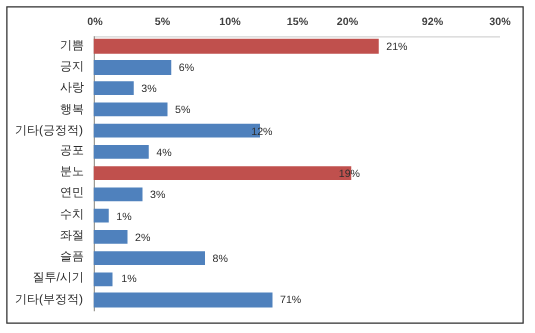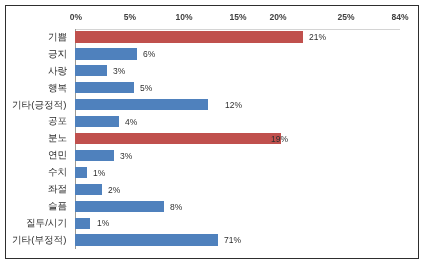--- a/index.html
+++ b/index.html
@@ -64,22 +64,22 @@
 
     <div id="gridline-top"></div>
     <div id="category-axis"></div>
 
     <div id="x-axis-ticks">
       <div class="tick-label" style="left: 69.6px;">0%</div>
       <div class="tick-label" style="left: 123.717px;">5%</div>
       <div class="tick-label" style="left: 177.833px; text-align: right;">10%</div>
       <div class="tick-label" style="left: 231.95px;">15%</div>
       <div class="tick-label" style="left: 272px;">20%</div>
-      <div class="tick-label" style="left: 340.183px;">25%</div>
-      <div class="tick-label" style="left: 394.3px;">84%</div>
+      <div class="tick-label" style="left: 340.183px;">92%</div>
+      <div class="tick-label" style="left: 394.3px;">30%</div>
     </div>
 
     <div id="bar-rows">
         <div class="bar-row" style="top: 31.0577px;">
     <div class="cat-label">기쁨</div>
     <div class="bar highlight" style="width: 227.29px; background: rgb(192, 80, 77);"></div>
     <div class="val-label" style="left: 302.69px;">21%</div>
   </div>
         <div class="bar-row" style="top: 47.9731px;">
     <div class="cat-label">긍지</div>
@@ -92,21 +92,21 @@
     <div class="val-label" style="left: 106.788px;">3%</div>
   </div>
         <div class="bar-row" style="top: 81.8038px;">
     <div class="cat-label">행복</div>
     <div class="bar" style="width: 58.446px; background: rgb(79, 129, 189);"></div>
     <div class="val-label" style="left: 133.846px;">5%</div>
   </div>
         <div class="bar-row" style="top: 98.7192px;">
     <div class="cat-label">기타(긍정적)</div>
     <div class="bar" style="width: 132.586px; background: rgb(79, 129, 189);"></div>
-    <div class="val-label" style="left: 219px;">12%</div>
+    <div class="val-label" style="left: 195px;">12%</div>
   </div>
         <div class="bar-row" style="top: 115.635px;">
     <div class="cat-label">공포</div>
     <div class="bar" style="width: 43.8345px; background: rgb(79, 129, 189);"></div>
     <div class="val-label" style="left: 119.234px;">4%</div>
   </div>
         <div class="bar-row" style="top: 132.55px;">
     <div class="cat-label">분노</div>
     <div class="bar highlight" style="width: 206.184px; background: rgb(192, 80, 77);"></div>
     <div class="val-label" style="left: 265px;">19%</div>

